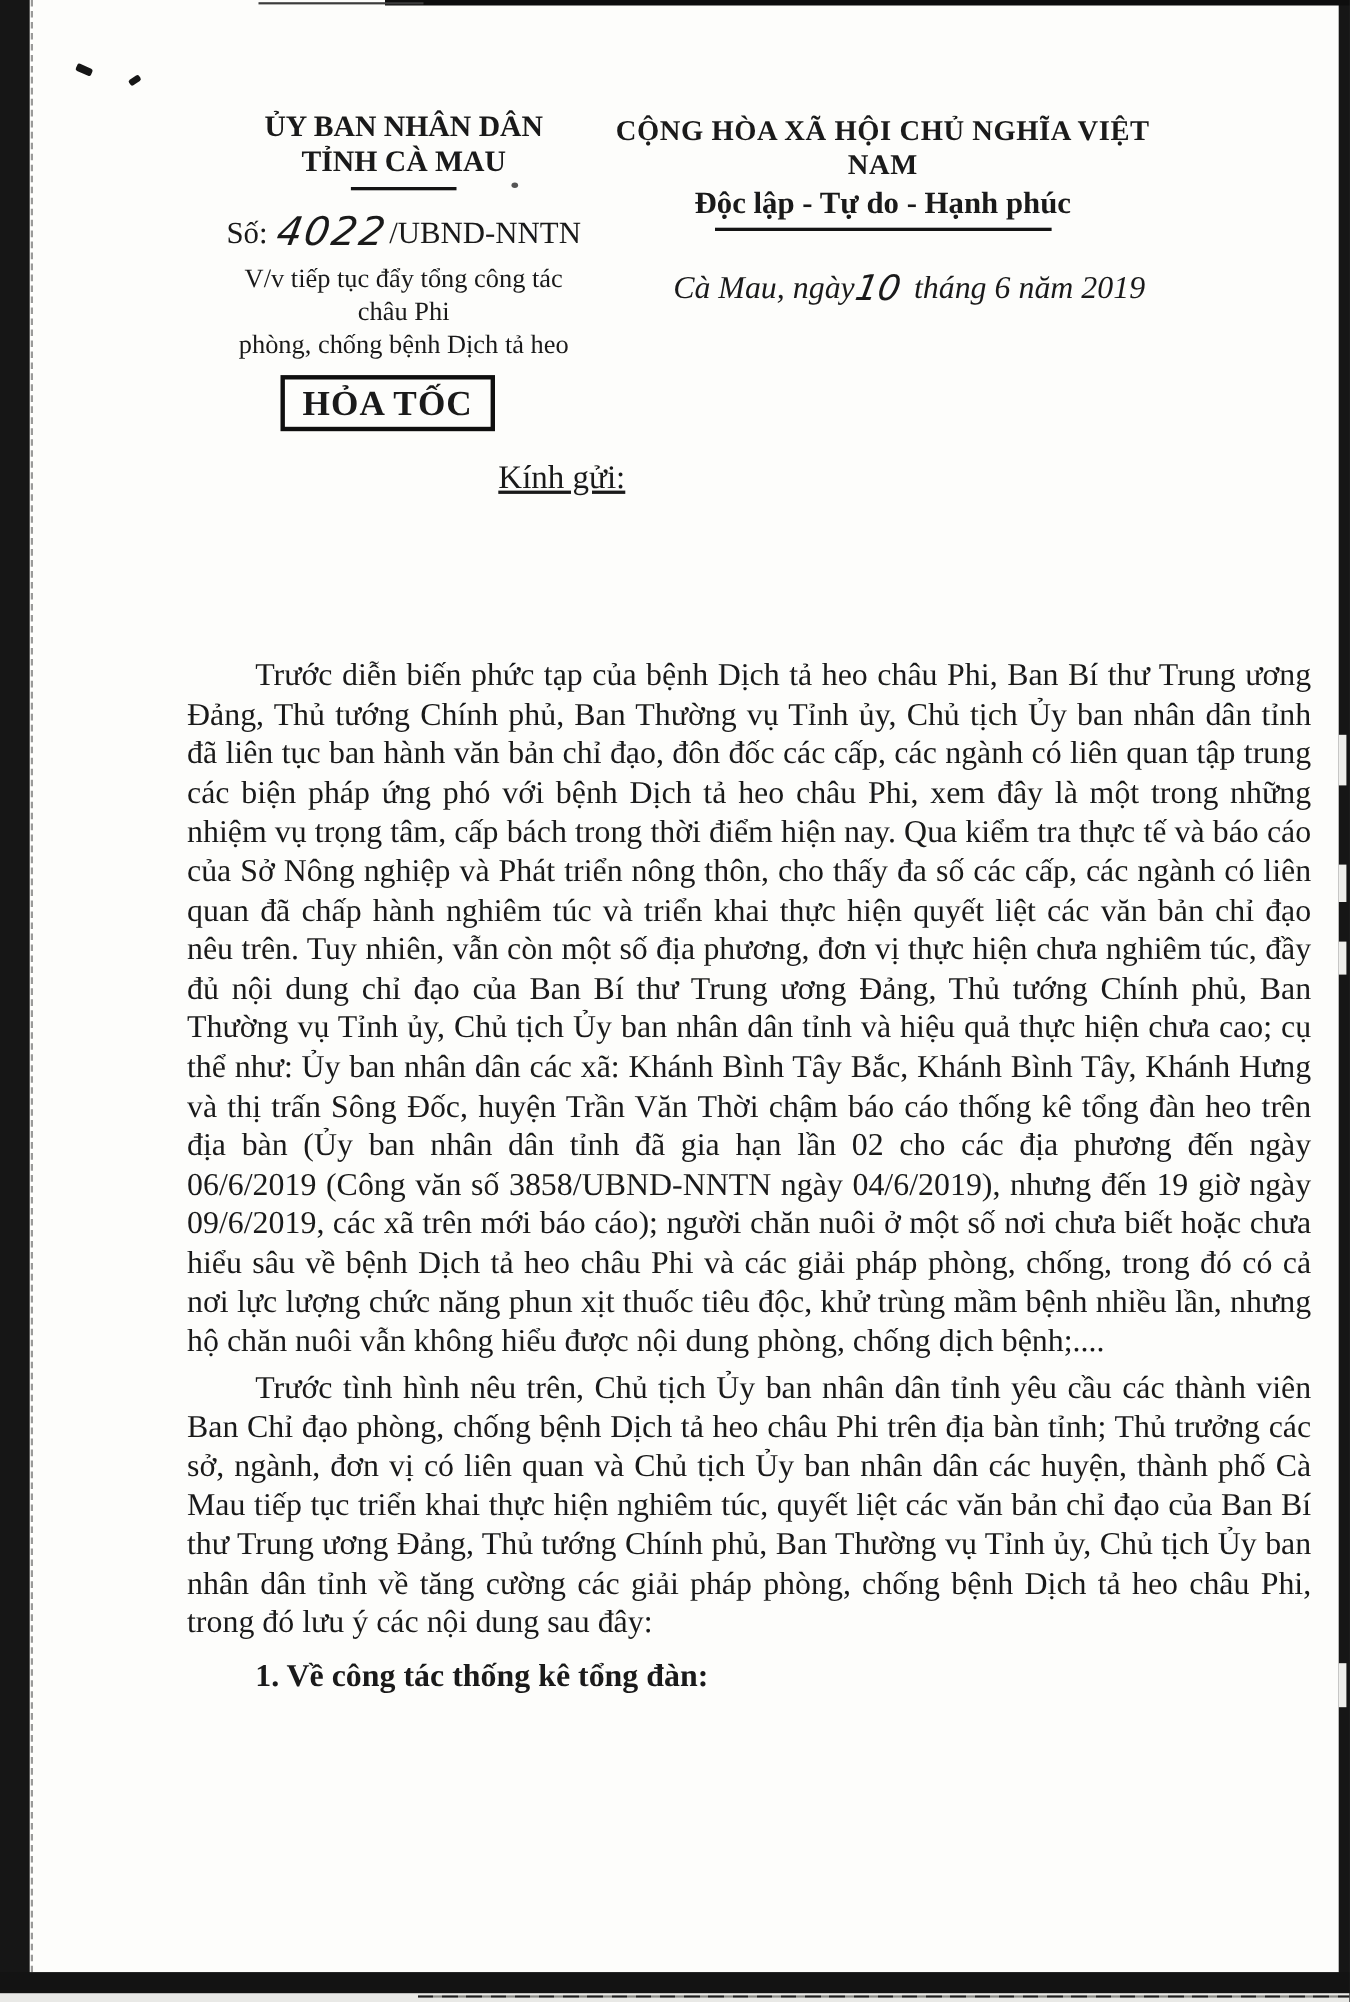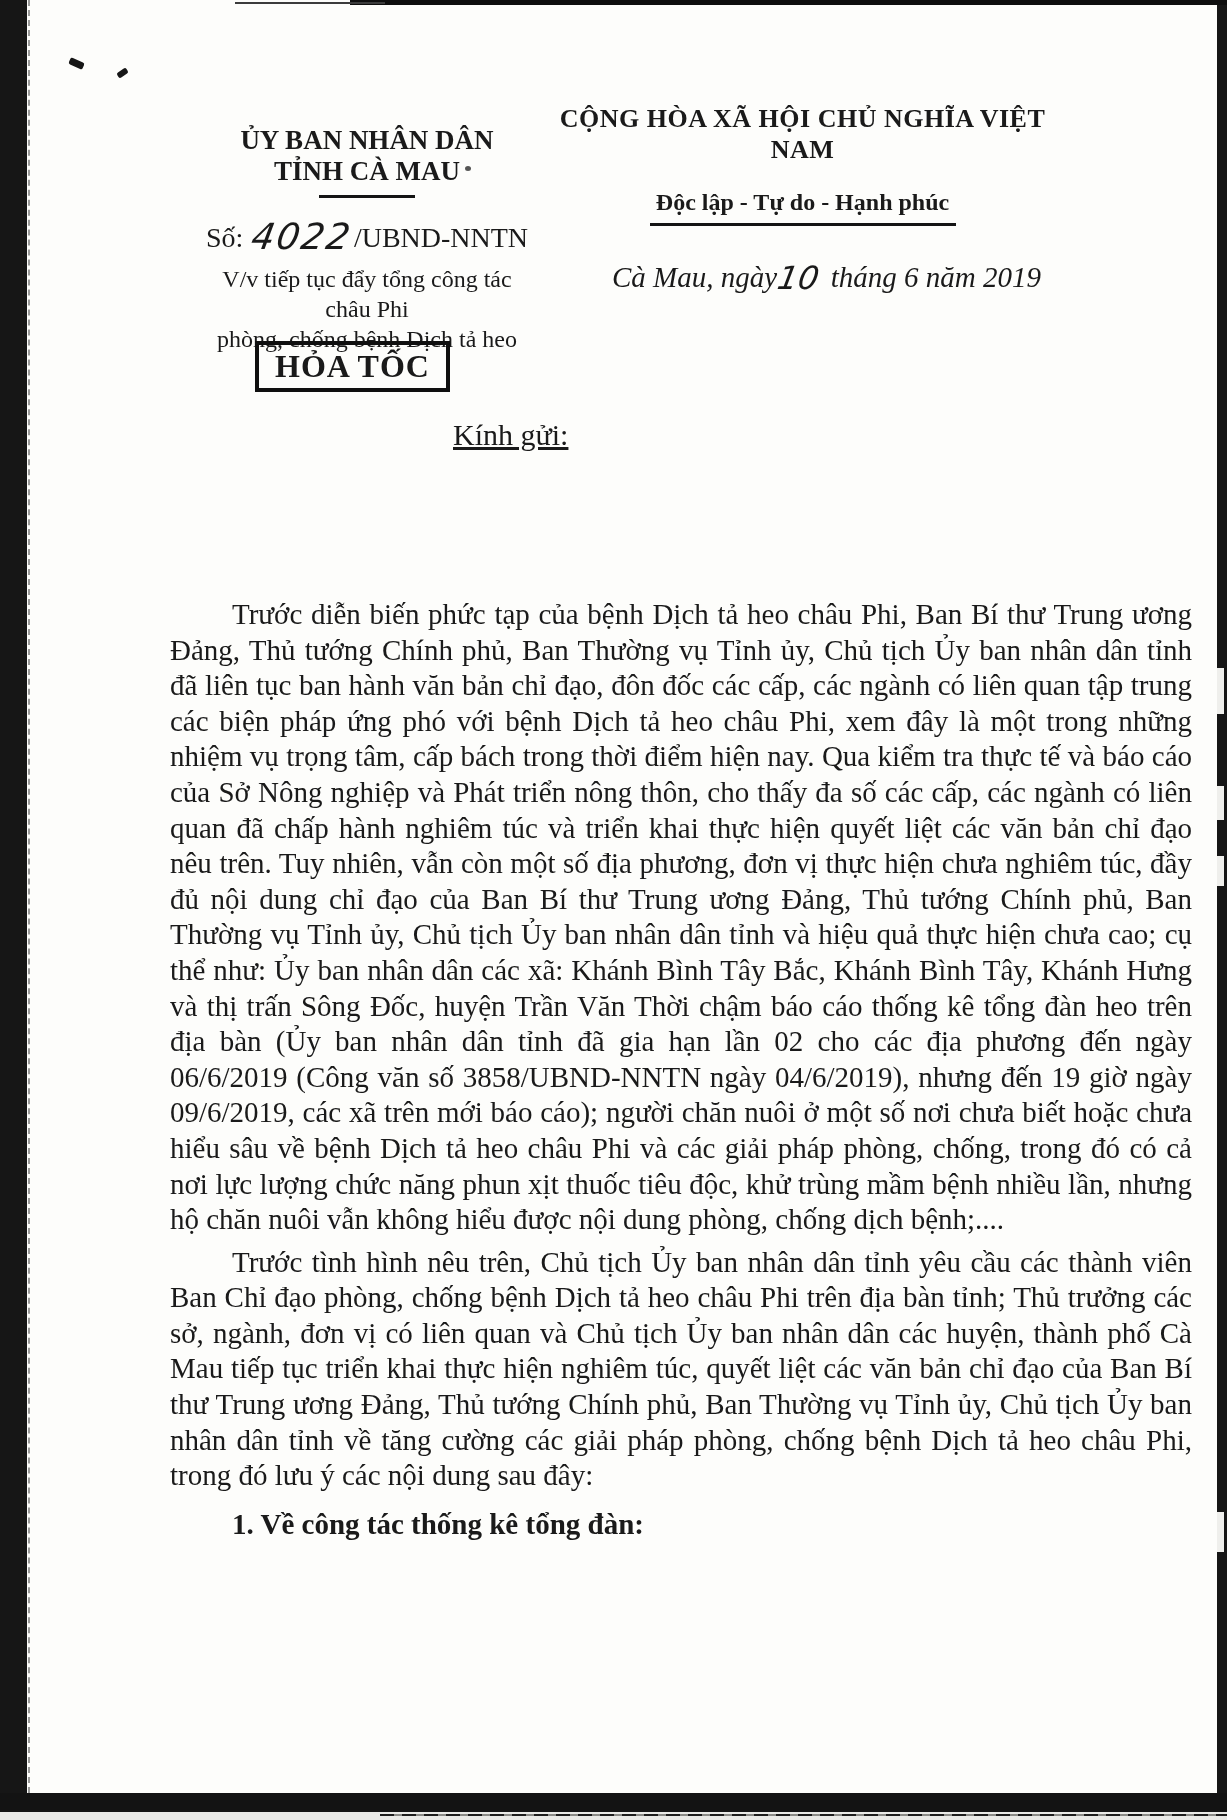--- a/index.html
+++ b/index.html
@@ -30,34 +30,34 @@
     background:repeating-linear-gradient(90deg,#1c1c1c 0 14px,#8a8a86 14px 22px);}
   .notch{position:absolute;left:1217px;width:7px;background:#efefec;}
   .n1{top:668px;height:46px;} .n2{top:786px;height:34px;} .n3{top:856px;height:30px;} .n4{top:1512px;height:40px;}
   .speck{position:absolute;background:#161616;border-radius:2px;}
   .sp1{left:42px;top:60px;width:15px;height:7px;transform:rotate(24deg);}
   .sp2{left:90px;top:70px;width:11px;height:6px;transform:rotate(-34deg);}
   .sp3{left:438px;top:166px;width:6px;height:5px;background:#555;border-radius:50%;}
 
   
   .header-left{position:absolute;left:140px;top:100px;width:400px;text-align:center;}
-  .org-name{font-size:27px;font-weight:700;line-height:31px;margin-top:25px;}
+  .org-name{font-size:27px;font-weight:700;line-height:31px;}
   .org-place{font-size:27px;font-weight:700;line-height:31px;}
   .rule-left{width:96px;height:3px;background:#141414;margin:8px auto 0;}
   .doc-number{margin-top:16px;font-size:28px;white-space:nowrap;}
   .subject{margin-top:9px;font-size:24px;line-height:30px;}
   .stamp{
     position:absolute;left:228px;top:341px;
     border:4px solid #0f0f0f;padding:3px 16px;
     font-size:32px;font-weight:700;letter-spacing:1px;white-space:nowrap;
   }
 
   .header-right{position:absolute;left:518px;top:103px;width:515px;text-align:center;}
   .republic-1{font-size:26px;font-weight:700;line-height:31px;letter-spacing:.5px;}
-  .republic-2{font-size:24px;font-weight:700;line-height:32px;margin-top:21px;}
+  .republic-2{font-size:28px;font-weight:700;line-height:32px;margin-top:5px;}
   .rule-right{width:306px;height:3px;background:#141414;margin:5px auto 0;}
   .dateline{margin-top:31px;font-style:italic;font-size:29px;padding-left:48px;white-space:nowrap;}
 
   
   .handwrite{
     font-family:"DejaVu Sans", sans-serif;font-style:italic;font-weight:400;
     display:inline-block;transform:skewX(-10deg);
   }
   .hw-number{font-size:36px;letter-spacing:2px;position:relative;top:2px;margin:0 2px;}
   .hw-day{font-size:32px;position:relative;top:2px;margin-left:1px;margin-right:12px;}

